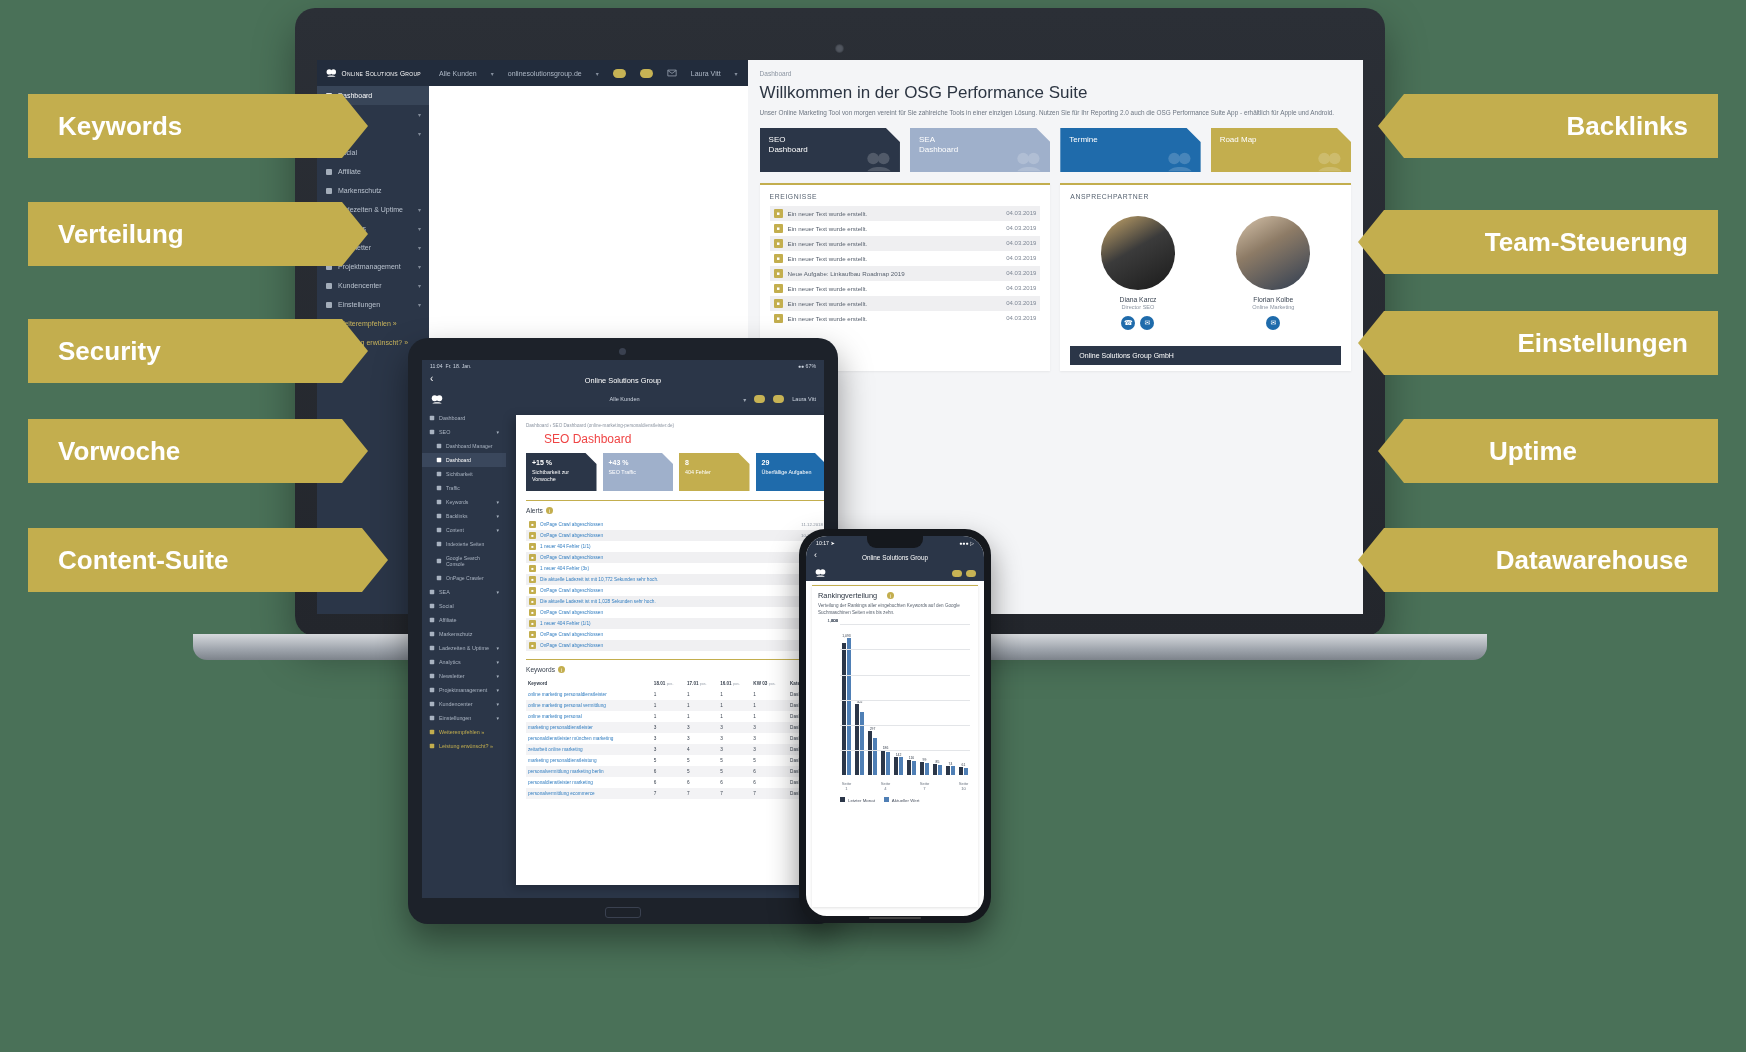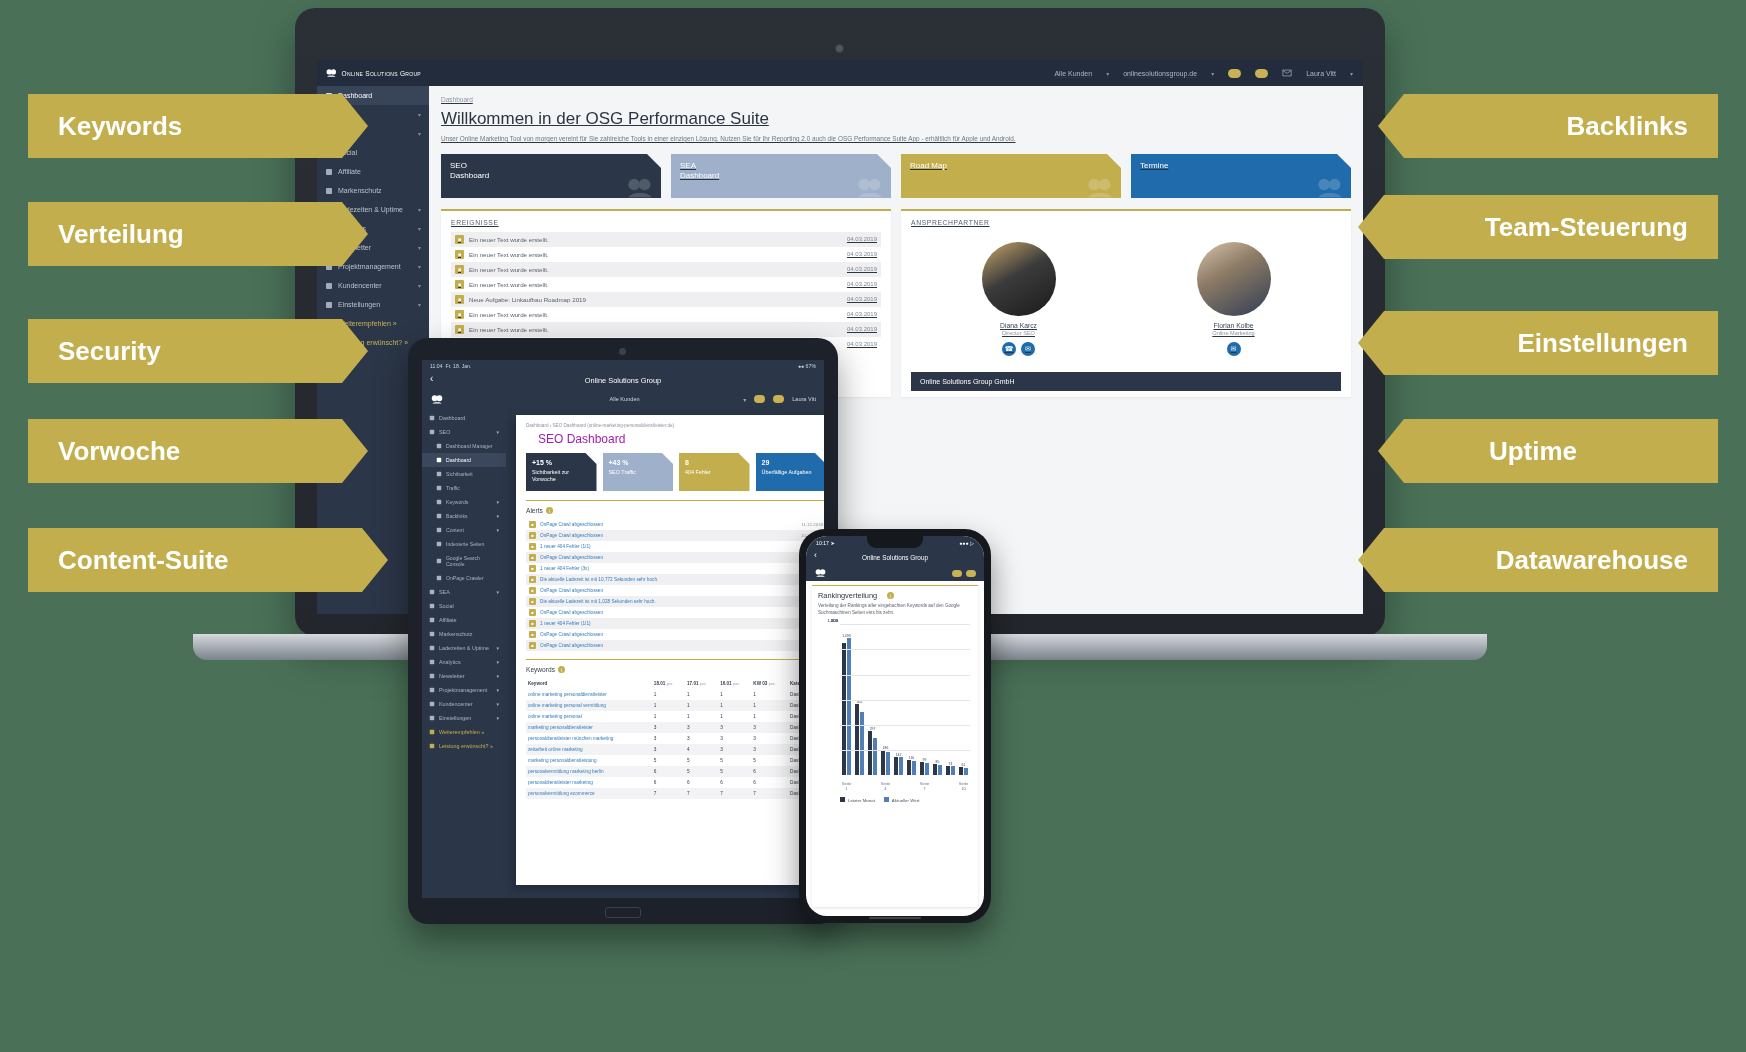--- a/index.html
+++ b/index.html
@@ -43,21 +43,21 @@
   .osg-sidebar { width:112px; background:#2b3648; color:#cfd6e0; flex:0 0 112px; padding-top:0; }
   .osg-logo { display:flex; align-items:center; gap:4px; height:26px; padding:0 8px; background:#222c3c; }
   .osg-logo-mark { width:13px; height:13px; color:#fff; }
   .osg-logo-text { font-size:6.5px; letter-spacing:.3px; color:#fff; white-space:nowrap; font-variant:small-caps; }
   .nav-item { display:flex; align-items:center; gap:5px; padding:5.5px 8px; font-size:7px; color:#b9c2ce; position:relative; }
   .nav-item.active { background:#384558; color:#fff; }
   .nav-ico { width:8px; height:8px; opacity:.85; flex:0 0 8px; }
   .nav-caret { margin-left:auto; font-size:6px; opacity:.6; }
   .nav-item.gold { color:#c9b45c; }
 
-  .osg-main { flex:1; display:flex; flex-direction:column; min-width:0;text-decoration:underline; }
+  .osg-main { flex:1; display:flex; flex-direction:row; min-width:0; }
   .osg-topbar { height:26px; background:#222c3c; display:flex; align-items:center; justify-content:flex-end;
      gap:14px; padding:0 10px; color:#aeb8c6; font-size:7px; }
   .caret-s { font-size:6px; opacity:.7; }
   .pill { width:13px; height:9px; border-radius:5px; background:#c7b354; }
   .topicon { width:10px; height:10px; opacity:.8; }
 
   .osg-content { flex:1; background:#f4f5f7; padding:10px 12px; overflow:hidden; }
   .crumb { font-size:6.5px; color:#8b94a1; margin-bottom:6px; }
   .osg-h1 { font-size:17px; font-weight:400; color:#2c3542; margin:0 0 6px 0; }
   .osg-sub { font-size:6.4px; color:#6d7682; margin-bottom:10px; line-height:1.4; }
@@ -116,21 +116,21 @@
   .tb-nav-item.active { background:#3a475c; color:#fff; }
   .tb-nav-item.sub { padding-left:14px; font-size:5.1px; }
   .tb-nav-item.gold { color:#c3ae4e; }
   .tb-main { flex:1; background:#2b3648; position:relative; }
   .tb-topbar { height:20px; display:flex; align-items:center; gap:8px; padding:0 8px; color:#cdd5e0; font-size:5.6px; }
   .tb-pill { width:11px;height:8px;border-radius:4px;background:#c7b354; }
 
   .tb-card { position:absolute; left:10px; top:26px; width:320px; height:470px;
     background:#fff; box-shadow:-3px 3px 10px rgba(0,0,0,.25); padding:8px 10px; overflow:hidden; }
   .tb-crumb { font-size:4.6px; color:#8b94a1; margin-bottom:4px; }
-  .tb-h1 { font-size:12px; color:#a21caf; margin:0 0 7px 12px; font-weight:400; }
+  .tb-h1 { font-size:12px; color:#ef4444; margin:0 0 7px 18px; font-weight:400; }
   .tb-tiles { display:flex; gap:6px; margin-bottom:9px; }
   .tb-tile { flex:1; height:38px; padding:5px 6px; color:#fff; font-size:5.4px; line-height:1.3;
     clip-path:polygon(0 0, calc(100% - 11px) 0, 100% 11px, 100% 100%, 0 100%); }
   .tb-tile .big { font-size:7px; font-weight:bold; display:block; margin-bottom:2px; }
   .tb-sec { border-top:1.6px solid #c3ae4e; padding-top:6px; margin-bottom:8px; }
   .tb-sec-h { font-size:6.6px; color:#39424f; margin-bottom:5px; display:flex; align-items:center; gap:3px; }
   .info-dot { width:7px;height:7px;border-radius:50%;background:#c3ae4e;color:#fff;font-size:5px;
      display:inline-flex;align-items:center;justify-content:center; }
   .al-row { display:flex; align-items:center; gap:4px; padding:2px 3px; font-size:4.7px; color:#5a6personally; color:#5a636f; }
   .al-row:nth-child(even){ background:#f0f0f2; }
@@ -348,31 +348,31 @@
                   </div>
                   <div class="tile light">
                     <div>SEA</div>
                     <div>Dashboard</div>
                     <svg class="tile-bg" viewBox="0 0 24 24" fill="currentColor">
                       <circle cx="7" cy="9" r="5"></circle>
                       <circle cx="16" cy="9" r="5"></circle>
                       <path d="M2 20c3-5 17-5 20 0z"></path>
                     </svg>
                   </div>
-                  <div class="tile gold">
-                    <div>Road Map</div>
+                  <div class="tile blue">
+                    <div>Termine</div>
                     <div></div>
                     <svg class="tile-bg" viewBox="0 0 24 24" fill="currentColor">
                       <circle cx="7" cy="9" r="5"></circle>
                       <circle cx="16" cy="9" r="5"></circle>
                       <path d="M2 20c3-5 17-5 20 0z"></path>
                     </svg>
                   </div>
-                  <div class="tile blue">
-                    <div>Termine</div>
+                  <div class="tile gold">
+                    <div>Road Map</div>
                     <div></div>
                     <svg class="tile-bg" viewBox="0 0 24 24" fill="currentColor">
                       <circle cx="7" cy="9" r="5"></circle>
                       <circle cx="16" cy="9" r="5"></circle>
                       <path d="M2 20c3-5 17-5 20 0z"></path>
                     </svg>
                   </div>
                 </div>
 
               <div class="panels">
@@ -970,21 +970,21 @@
         <span>Vorwoche</span>
       </div>
       <div class="label left wide" style="top: 528px;">
         <span>Content-Suite</span>
       </div>
     </div>
   <div id="labels-right">
       <div class="label right" style="top: 94px;">
         <span>Backlinks</span>
       </div>
-      <div class="label right wide" style="top: 195px; text-align: center;">
+      <div class="label right wide" style="top: 210px; text-align: center;">
         <span>Team-Steuerung</span>
       </div>
       <div class="label right wide" style="top: 311px;">
         <span>Einstellungen</span>
       </div>
       <div class="label right" style="top: 419px; justify-content: center;">
         <span>Uptime</span>
       </div>
       <div class="label right wide" style="top: 528px; align-items: center;">
         <span>Datawarehouse</span>

